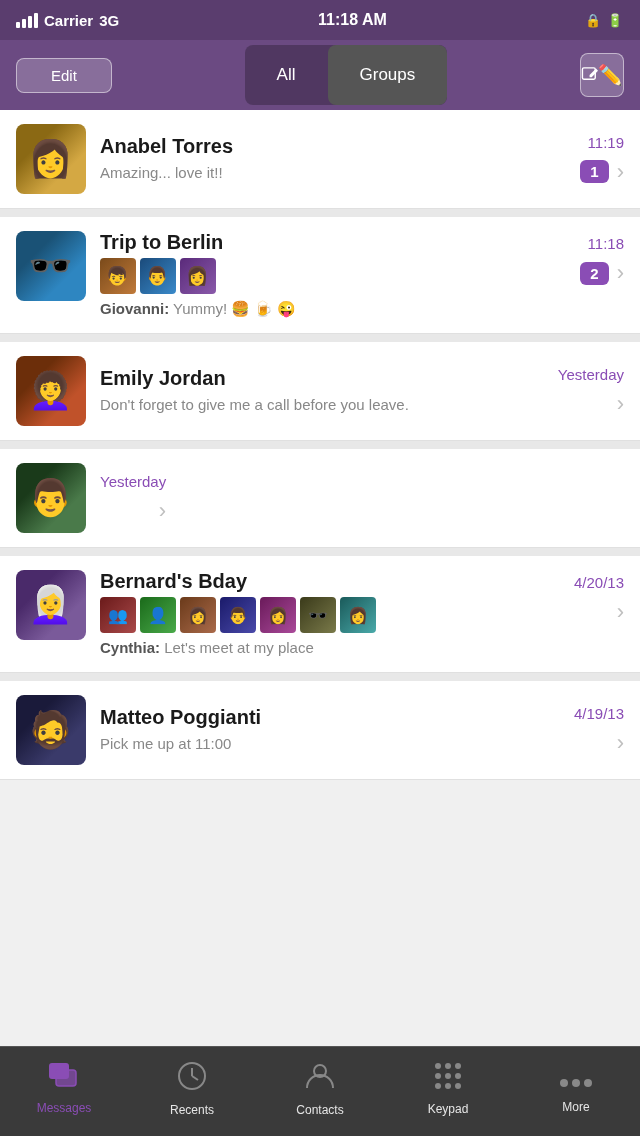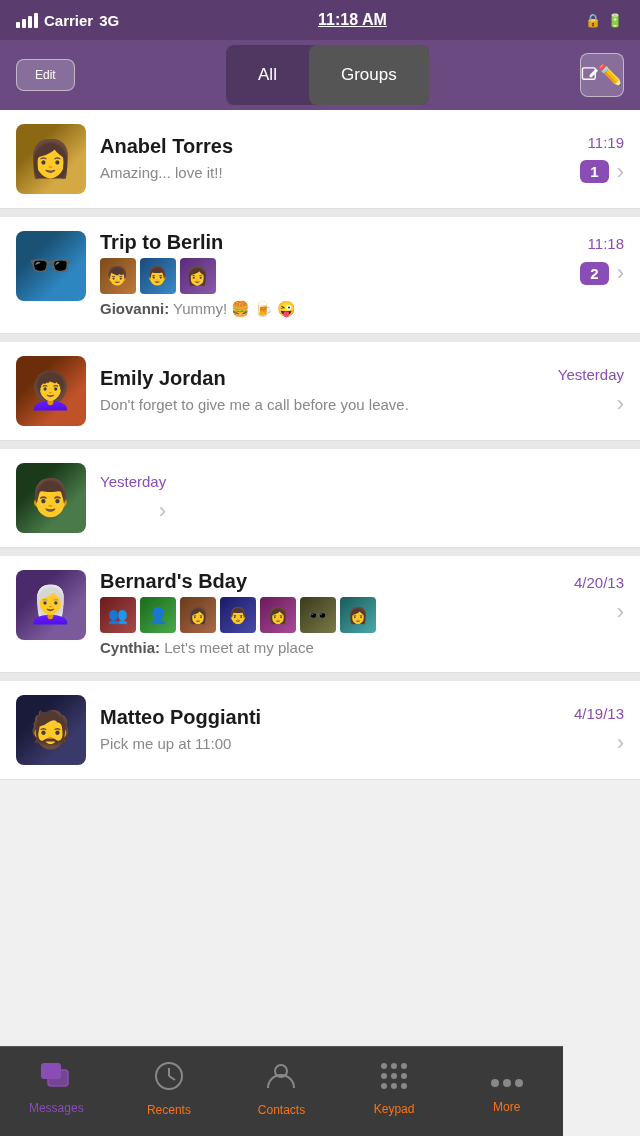--- a/index.html
+++ b/index.html
@@ -21,21 +21,21 @@
       display: flex;
       align-items: center;
       justify-content: space-between;
       padding: 0 16px;
       color: white;
       font-size: 15px;
       font-weight: 600;
       text-align: right;
     }
     .status-bar-left { display: flex; align-items: center; gap: 6px; }
-    .status-bar-center { font-size: 16px; font-weight: 600; text-decoration: underline; }
+    .status-bar-center { font-size: 16px; font-weight: 600; }
     .status-bar-right { display: flex; align-items: center; gap: 6px; }
 
     
     .signal-bars { display: flex; align-items: flex-end; gap: 2px; }
     .signal-bars span {
       background: white;
       width: 4px;
       border-radius: 1px;
     }
 
@@ -47,22 +47,22 @@
       display: flex;
       align-items: center;
       justify-content: space-between;
       padding: 0 16px;
     }
     .nav-edit-btn {
       background: rgba(255,255,255,0.2);
       border: 1.5px solid rgba(255,255,255,0.5);
       border-radius: 8px;
       color: white;
-      font-size: 12px;
-      padding: 8px 18px;
+      font-size: 15px;
+      padding: 8px 34px;
       cursor: pointer;
     }
     .nav-tabs {
       display: flex;
       background: rgba(0,0,0,0.25);
       border-radius: 8px;
       overflow: hidden;
     }
     .nav-tab {
       color: white;
@@ -183,21 +183,21 @@
       border-radius: 4px;
       background: #ccc;
       overflow: hidden;
     }
 
     
     .tab-bar {
       position: absolute;
       bottom: 0;
       left: 0;
-      width: 563px;
+      width: 640px;
       height: 90px;
       background: #3a3a3a;
       border-top: 1px solid #555;
       display: flex;
       align-items: center;
     }
     .tab-item {
       flex: 1;
       display: flex;
       flex-direction: column;
@@ -207,21 +207,21 @@
       cursor: pointer;
       padding-bottom: 6px;
     }
     .tab-icon {
       font-size: 28px;
       color: #888;
     }
     .tab-icon.active { color: #8a4db5; }
     .tab-label {
       font-size: 12px;
-      color: #f97316;
+      color: #e5e5e5;
     }
     .tab-label.active { color: #8a4db5; }
 
     
     .av-anabel { background: linear-gradient(135deg, #8b6914 30%, #d4a843 70%); }
     .av-berlin { background: linear-gradient(135deg, #1a5276 30%, #2e86c1 70%); }
     .av-emily { background: linear-gradient(135deg, #6c2e0a 30%, #c0522a 70%); }
     .av-eric { background: linear-gradient(135deg, #1a3a1a 30%, #4a7a4a 70%); }
     .av-bernard { background: linear-gradient(135deg, #4a2a6a 30%, #7a5a9a 70%); }
     .av-matteo { background: linear-gradient(135deg, #1a1a3a 30%, #3a3a6a 70%); }

